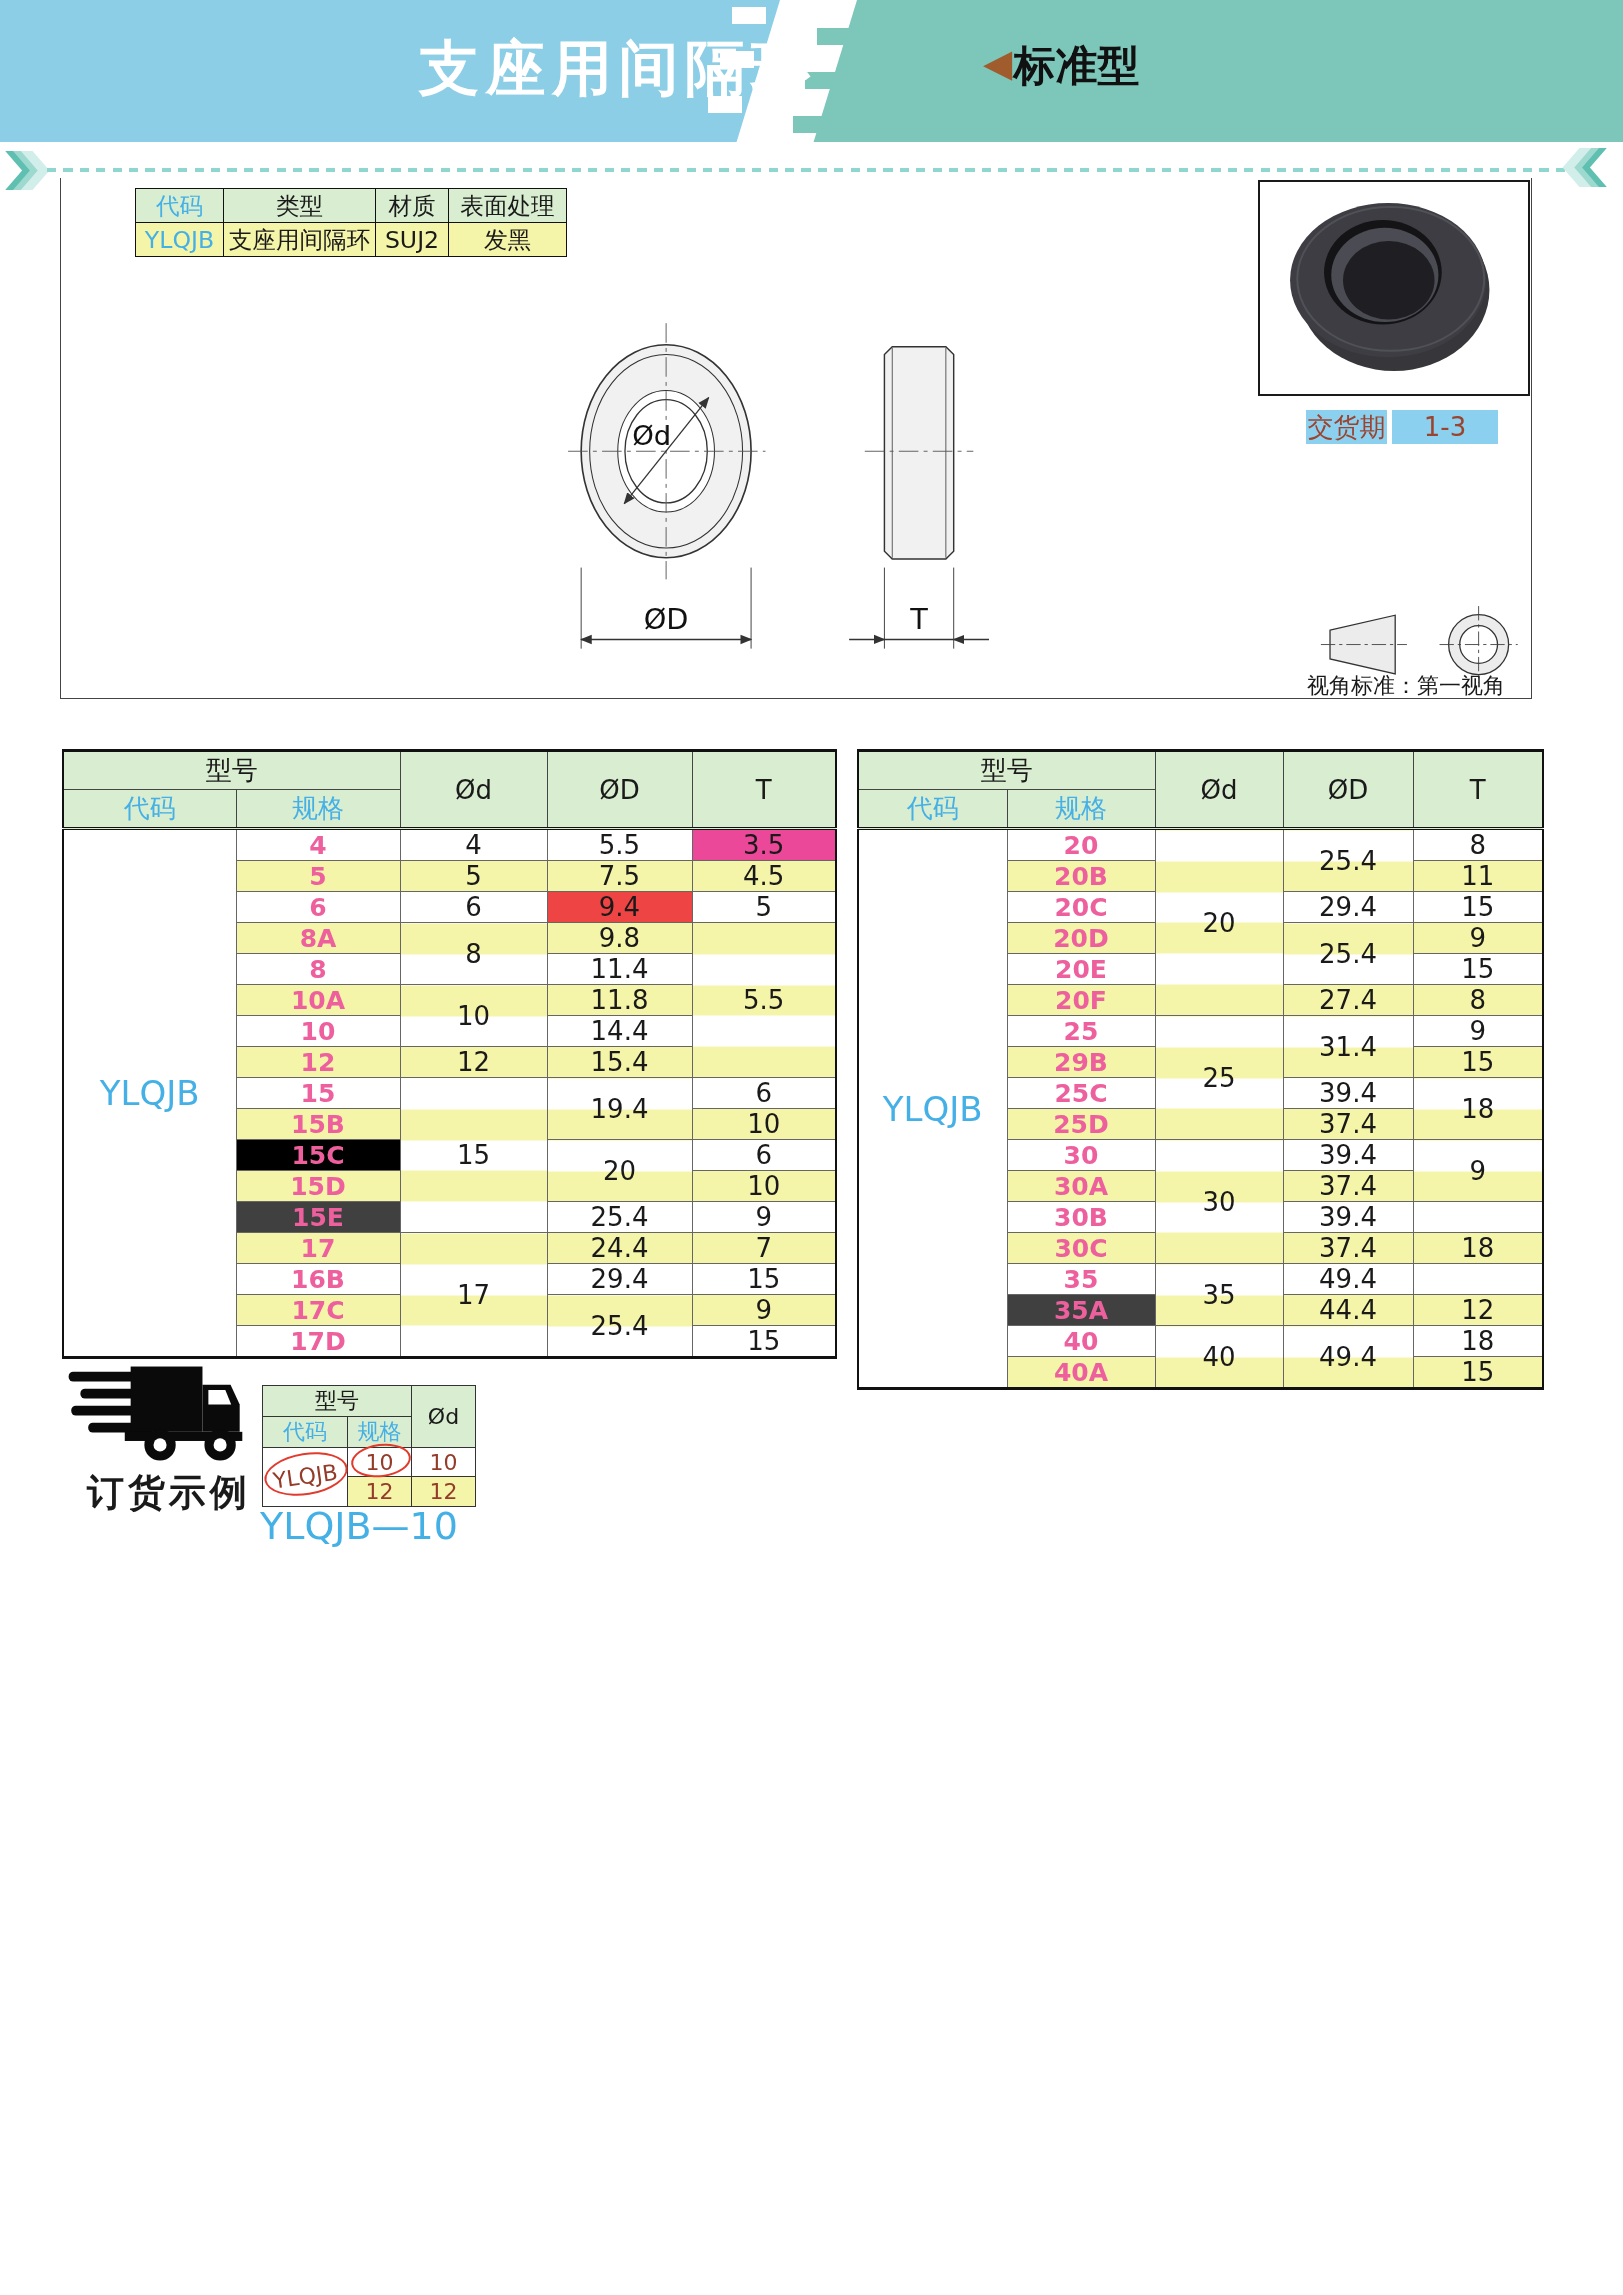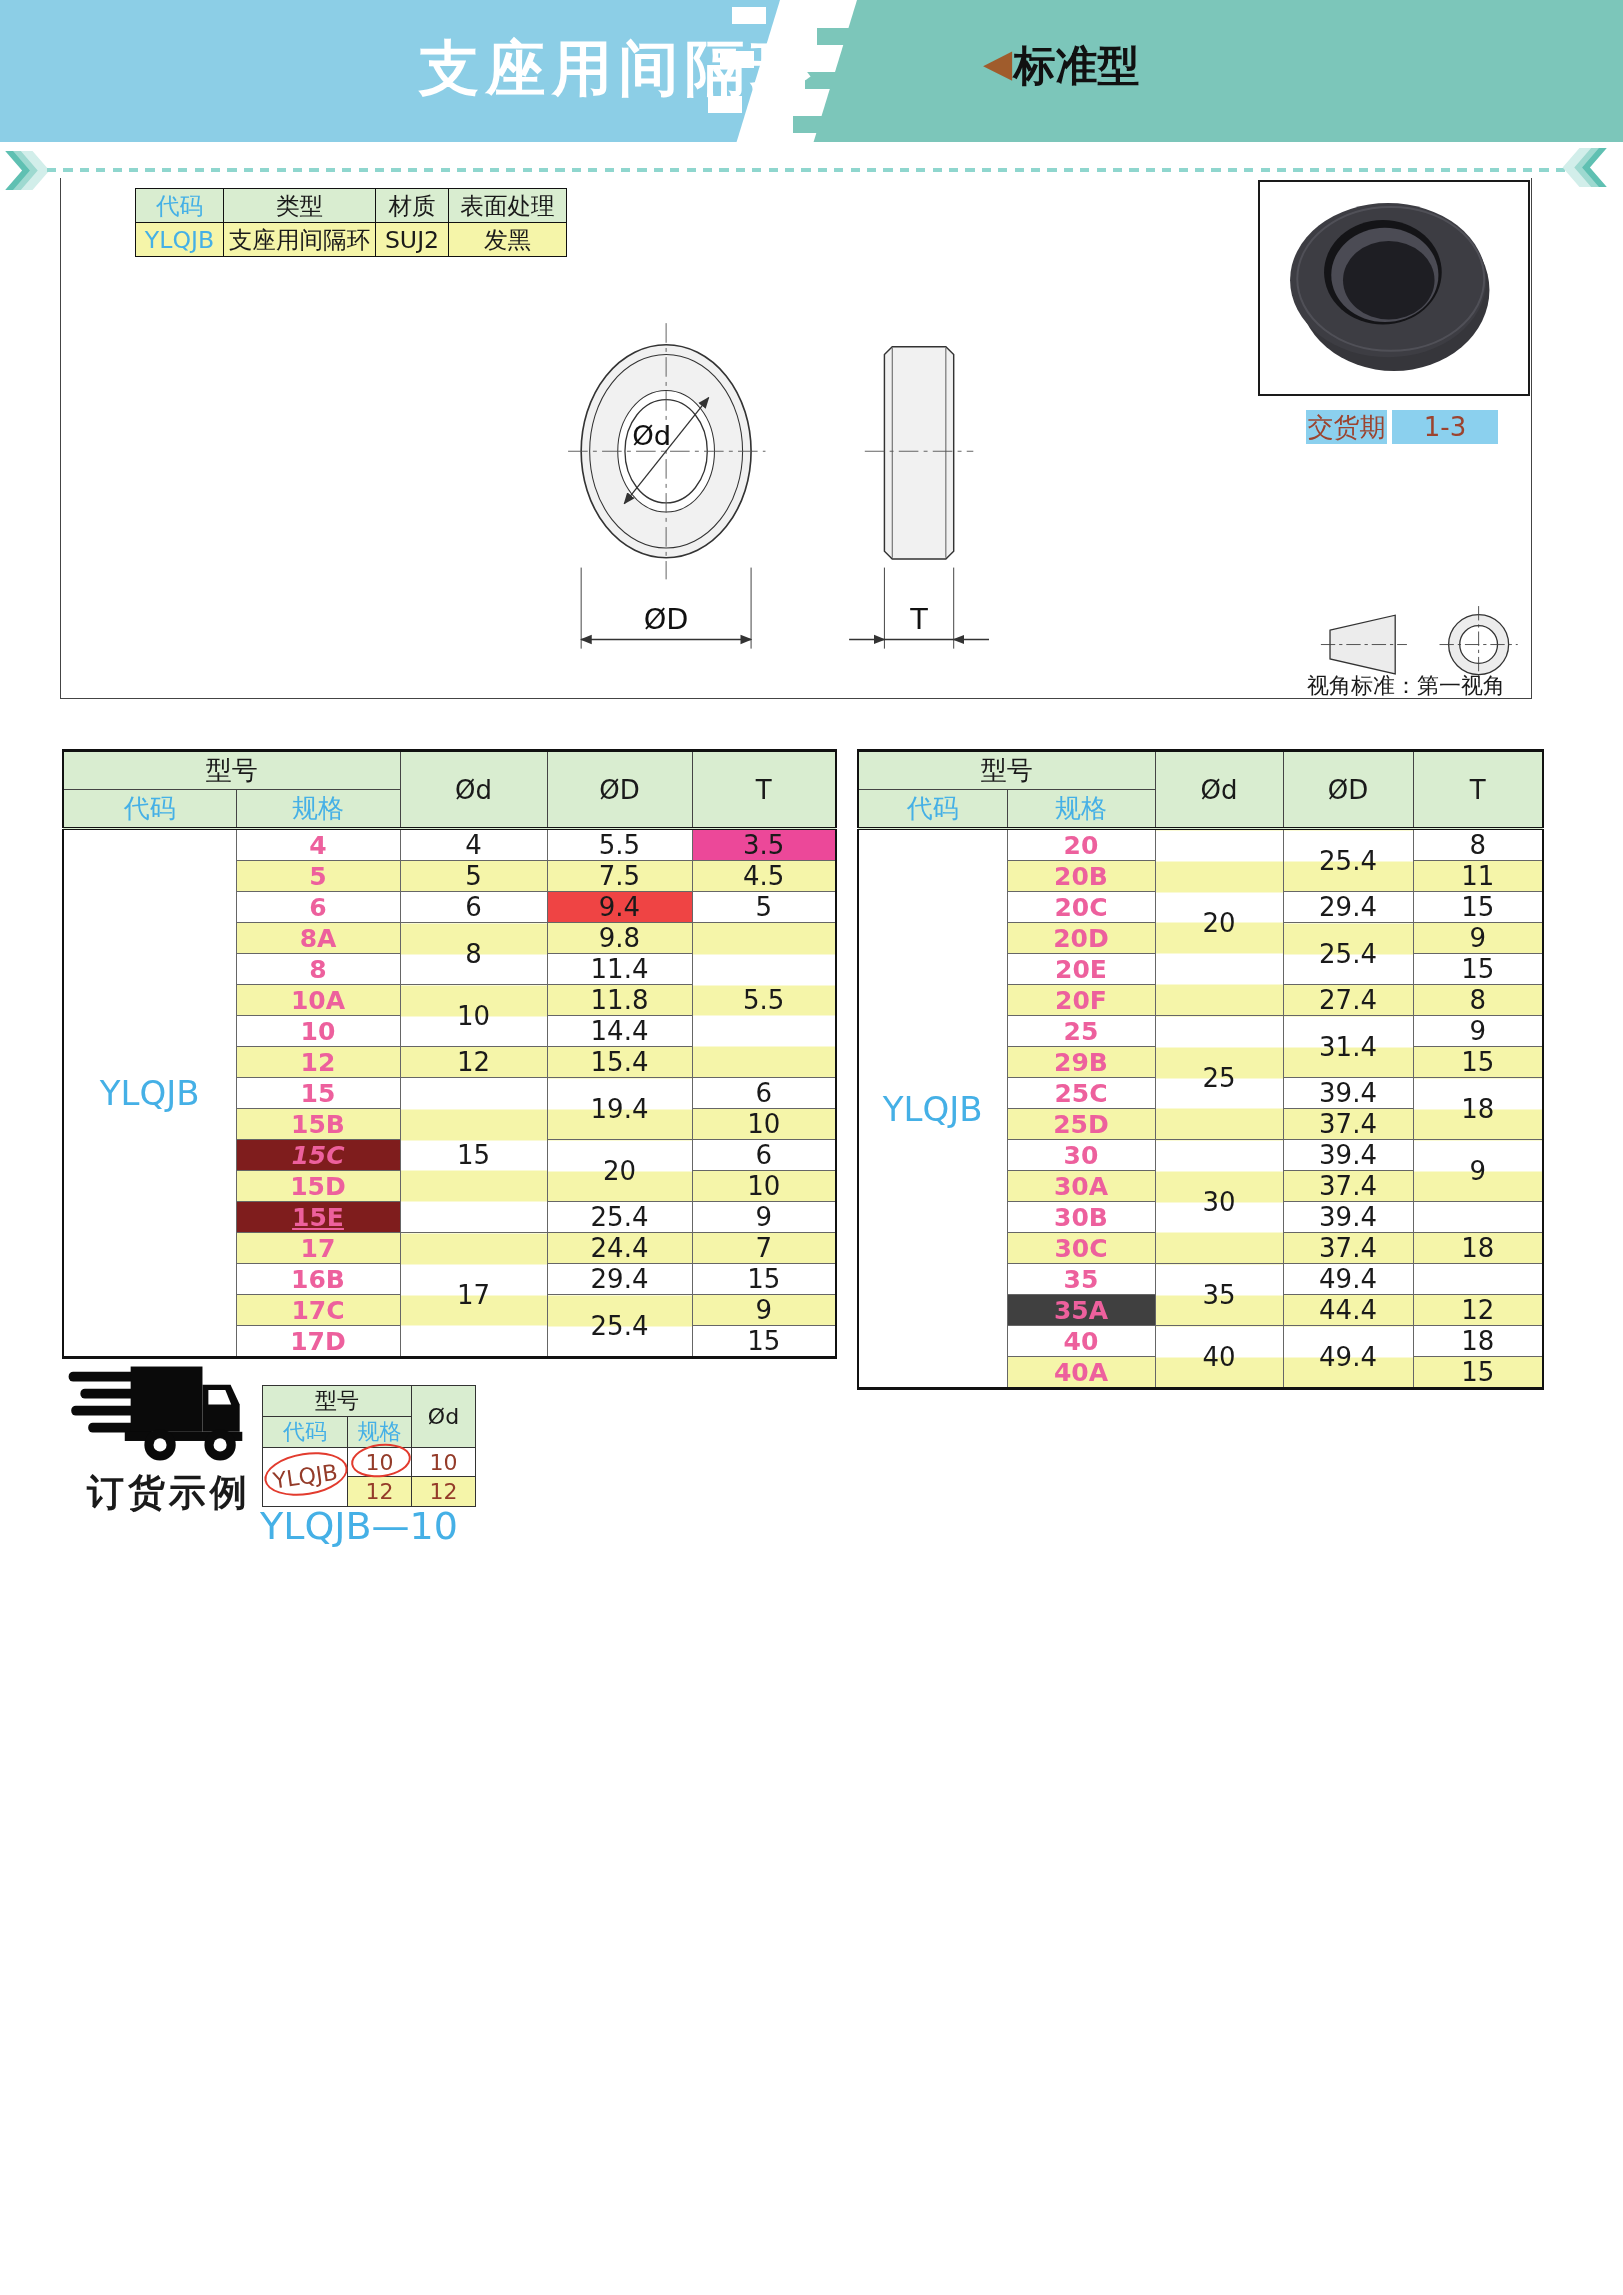--- a/index.html
+++ b/index.html
@@ -249,30 +249,30 @@
             <td class="sp" style="background: rgb(255, 255, 255);">15</td>
             <td rowspan="5" style="background: linear-gradient(rgb(255, 255, 255) 0%, rgb(255, 255, 255) 20%, rgb(245, 245, 169) 20%, rgb(245, 245, 169) 40%, rgb(255, 255, 255) 40%, rgb(255, 255, 255) 60%, rgb(245, 245, 169) 60%, rgb(245, 245, 169) 80%, rgb(255, 255, 255) 80%, rgb(255, 255, 255) 100%);">15</td>
             <td rowspan="2" style="background: linear-gradient(rgb(255, 255, 255) 0%, rgb(255, 255, 255) 50%, rgb(245, 245, 169) 50%, rgb(245, 245, 169) 100%);">19.4</td>
             <td style="background: rgb(255, 255, 255);">6</td>
           </tr>
           <tr style="height: 31px;">
             <td class="sp" style="background: rgb(245, 245, 169);">15B</td>
             <td style="background: rgb(245, 245, 169);">10</td>
           </tr>
           <tr style="height: 31px;">
-            <td class="sp" style="background: #7f1d1d; font-style: italic;">15C</td>
+            <td class="sp" style="background: #000000;">15C</td>
             <td rowspan="2" style="background: linear-gradient(rgb(255, 255, 255) 0%, rgb(255, 255, 255) 50%, rgb(245, 245, 169) 50%, rgb(245, 245, 169) 100%);">20</td>
             <td style="background: rgb(255, 255, 255);">6</td>
           </tr>
           <tr style="height: 31px;">
             <td class="sp" style="background: rgb(245, 245, 169);">15D</td>
             <td style="background: rgb(245, 245, 169);">10</td>
           </tr>
           <tr style="height: 31px;">
-            <td class="sp" style="background: #7f1d1d; text-decoration: underline;">15E</td>
+            <td class="sp" style="background: #404040;">15E</td>
             <td style="background: rgb(255, 255, 255);">25.4</td>
             <td style="background: rgb(255, 255, 255);">9</td>
           </tr>
           <tr style="height: 19px;">
             <td class="sp" style="background: rgb(245, 245, 169);">17</td>
             <td rowspan="4" style="background: linear-gradient(rgb(245, 245, 169) 0%, rgb(245, 245, 169) 25%, rgb(255, 255, 255) 25%, rgb(255, 255, 255) 50%, rgb(245, 245, 169) 50%, rgb(245, 245, 169) 75%, rgb(255, 255, 255) 75%, rgb(255, 255, 255) 100%);">17</td>
             <td style="background: rgb(245, 245, 169);">24.4</td>
             <td style="background: rgb(245, 245, 169);">7</td>
           </tr>
           <tr style="height: 31px;">

